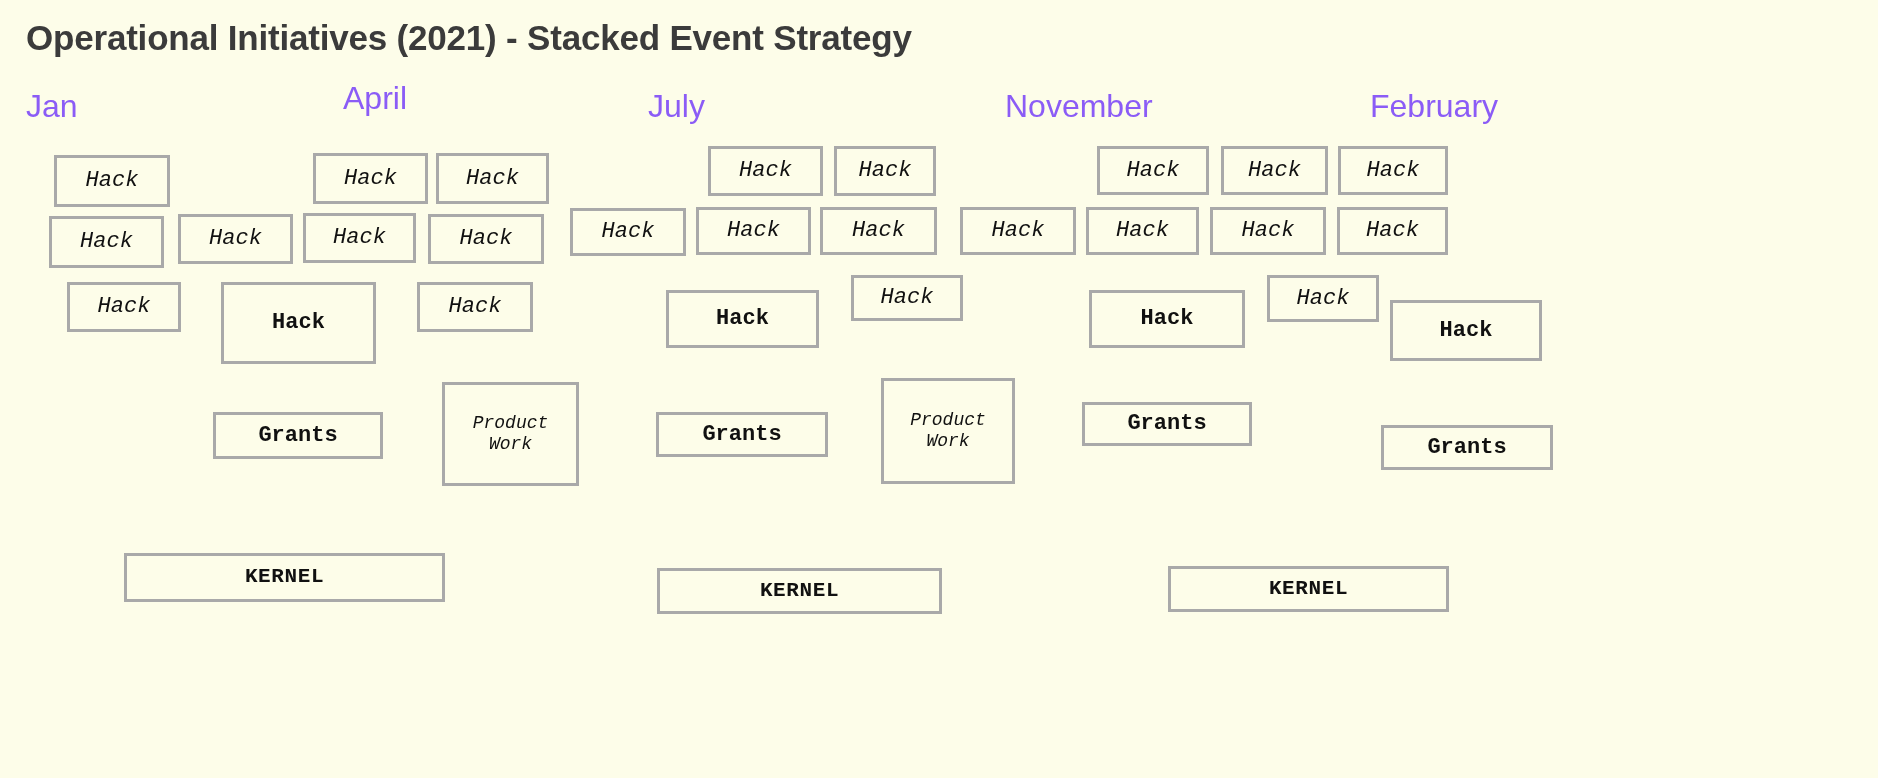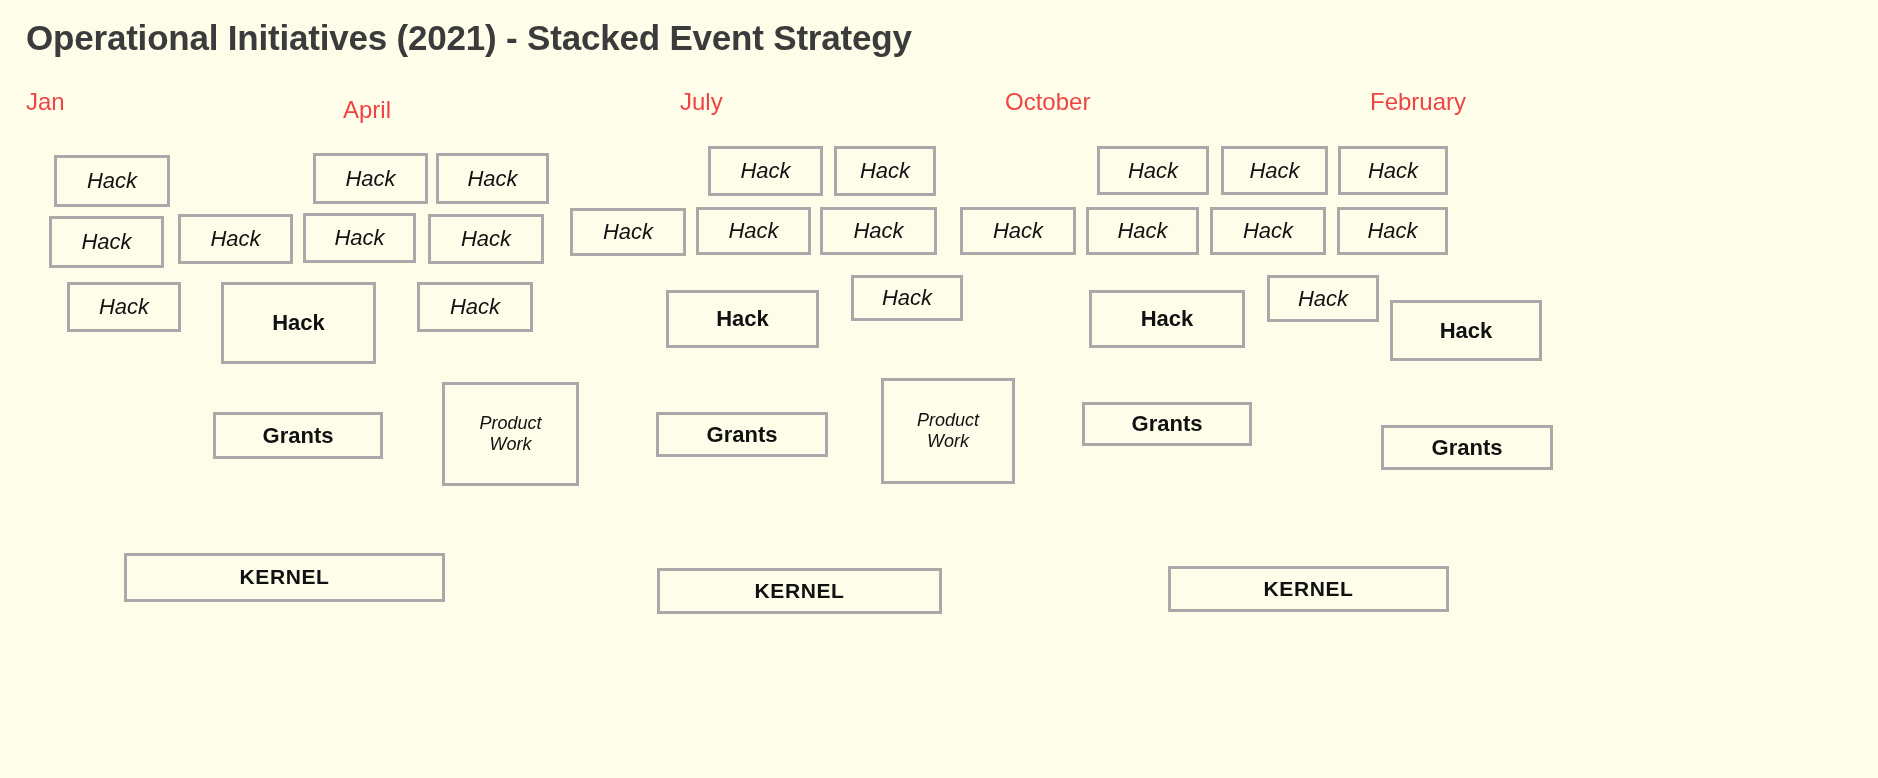--- a/index.html
+++ b/index.html
@@ -25,40 +25,41 @@
     left: 26px;
     top: 18px;
     font-size: 35px;
     font-weight: bold;
     color: #3b3b3b;
     letter-spacing: -0.2px;
     white-space: nowrap;
   }
   .axis-label {
     position: absolute;
-    font-size: 24px;
-    color: #ef4444;
+    font-size: 32px;
+    color: #8b5cf6;
     white-space: nowrap;
     line-height: 1;
   }
   .evt {
     position: absolute;
     box-sizing: border-box;
     border: 3px solid #a9a9a9;
     background: #fdfde9;
     display: flex;
     align-items: center;
     justify-content: center;
     text-align: center;
     color: #111111;
     line-height: 1.15;
   }
   .evt .lbl {
     display: block;
     padding: 0 4px;
+    font-family: Liberation Mono, monospace;
   }
   
   .style-small {
     font-style: italic;
     font-weight: normal;
     font-size: 22px;
   }
   
   .style-bold {
     font-style: normal;
@@ -79,23 +80,23 @@
     letter-spacing: 0.6px;
   }
 </style>
 </head>
 <body>
 
 <div id="canvas">
   <div id="chart-title">Operational Initiatives (2021) - Stacked Event Strategy</div>
   <div id="axis-labels">
       <div class="axis-label" style="left: 26px; top: 90px;">Jan</div>
-      <div class="axis-label" style="left: 343px; top: 98px;">April</div>
-      <div class="axis-label" style="left: 680px; top: 90px; text-align: center;">July</div>
-      <div class="axis-label" style="left: 1005px; top: 90px;">October</div>
+      <div class="axis-label" style="left: 343px; top: 82px;">April</div>
+      <div class="axis-label" style="left: 648px; top: 90px; text-align: center;">July</div>
+      <div class="axis-label" style="left: 1005px; top: 90px;">November</div>
       <div class="axis-label" style="left: 1370px; top: 90px;">February</div>
     </div>
   <div id="events-layer">
       <div class="evt" style="left: 54px; top: 155px; width: 116px; height: 52px; border-color: rgb(169, 169, 169); background: rgb(253, 253, 233);">
         <span class="lbl style-small">Hack</span>
       </div>
       <div class="evt" style="left: 49px; top: 216px; width: 115px; height: 52px; border-color: rgb(169, 169, 169); background: rgb(253, 253, 233);">
         <span class="lbl style-small">Hack</span>
       </div>
       <div class="evt" style="left: 178px; top: 214px; width: 115px; height: 50px; border-color: rgb(169, 169, 169); background: rgb(253, 253, 233);">

